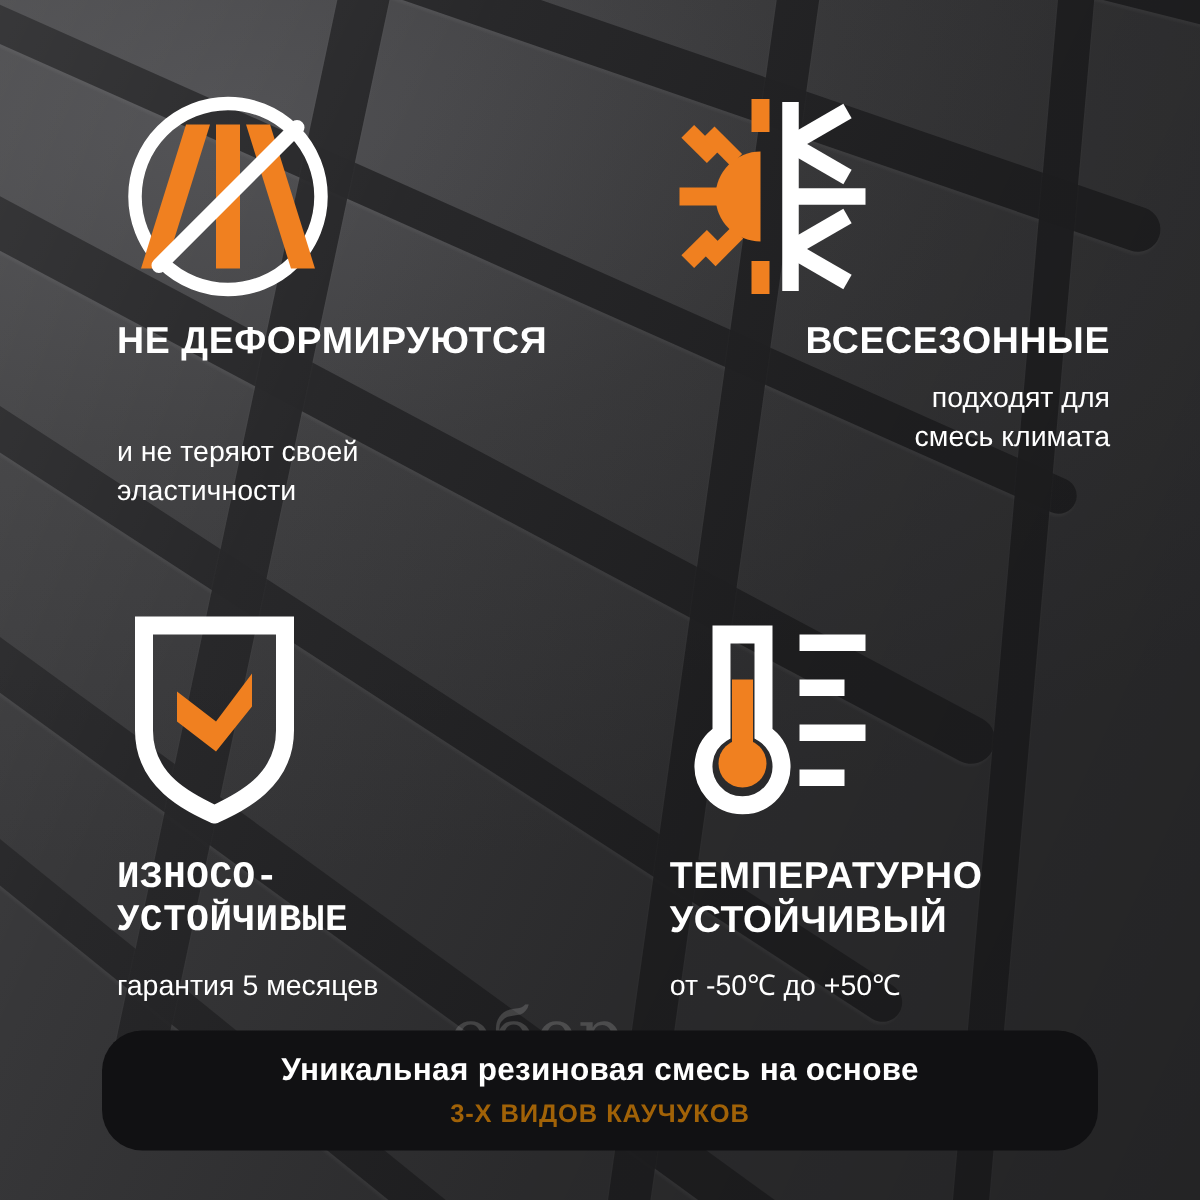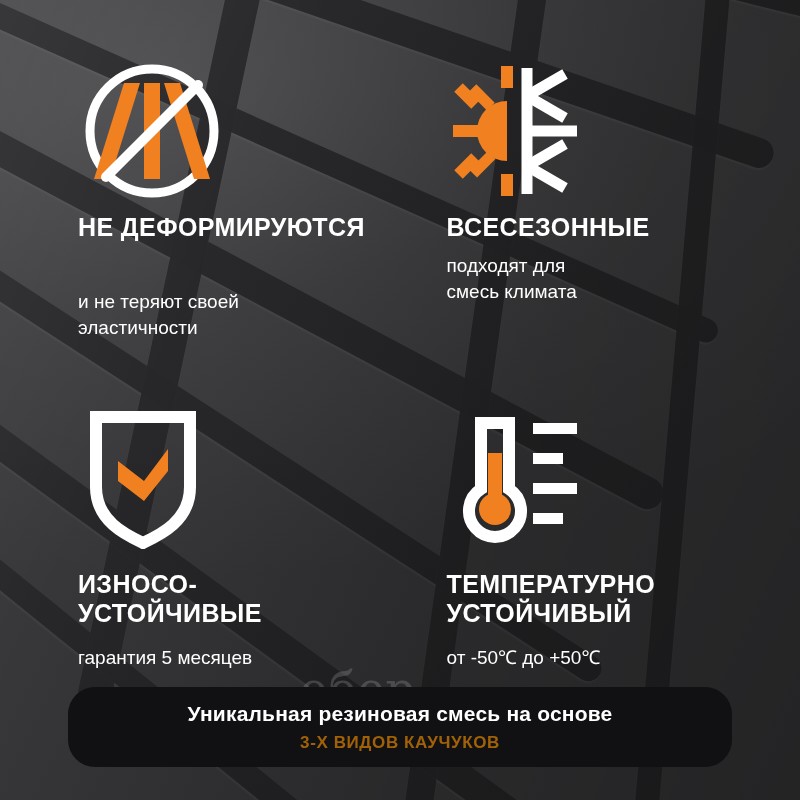--- a/index.html
+++ b/index.html
@@ -157,21 +157,21 @@
             <polygon points="86,26 102,26 132,122 116,122"></polygon>
           </g>
           <line x1="28" y1="120" x2="120" y2="28" stroke="#ffffff" stroke-width="10" stroke-linecap="round"></line>
         </svg>
       </div>
       <div class="f-title">НЕ ДЕФОРМИРУЮТСЯ</div>
       <div class="f-sub" style="white-space:pre-line;margin-top:48px;">и не теряют своей
 эластичности</div>
     </div>
 
-    <div class="feature f2" style="padding-left:14px;">
+    <div class="feature f2" style="padding-left:14px;text-align:right;">
       <div class="icon-wrap">
         <svg width="150" height="150" viewBox="0 0 150 150" aria-hidden="true">
 
           <g fill="#f08020">
             <path d="M60 45 a30 30 0 0 0 0 60 z"></path>
             <rect x="54" y="10" width="12" height="22"></rect>
             <rect x="54" y="118" width="12" height="22"></rect>
             <rect x="6" y="69" width="26" height="12"></rect>
             <rect x="14" y="28" width="12" height="24" transform="rotate(-45 20 40)"></rect>
             <rect x="14" y="98" width="12" height="24" transform="rotate(45 20 110)"></rect>
@@ -194,21 +194,21 @@
 смесь климата</div>
     </div>
 
     <div class="feature f3 row2">
       <div class="icon-wrap">
         <svg width="130" height="140" viewBox="0 0 130 140" aria-hidden="true">
           <path d="M18 8 h94 v70 c0 34 -30 48 -47 56 c-17 -8 -47 -22 -47 -56 z" fill="none" stroke="#ffffff" stroke-width="12" stroke-linejoin="miter"></path>
           <polygon points="40,52 66,72 90,40 90,62 66,92 40,72" fill="#f08020"></polygon>
         </svg>
       </div>
-      <div class="f-title" style="white-space:pre-line;">ИЗНОСО-
+      <div class="f-title" style="white-space:pre-line;font-family:Liberation Mono, monospace;">ИЗНОСО-
 УСТОЙЧИВЫЕ</div>
       <div class="f-sub">гарантия 5 месяцев</div>
     </div>
 
     <div class="feature f4 row2" style="padding-left:14px;">
       <div class="icon-wrap">
         <svg width="140" height="140" viewBox="0 0 140 140" aria-hidden="true">
 
           <path d="M34 14 h28 v66 a26 26 0 1 1 -28 0 z" fill="none" stroke="#ffffff" stroke-width="12"></path>
           <circle cx="48" cy="100" r="16" fill="#f08020"></circle>

